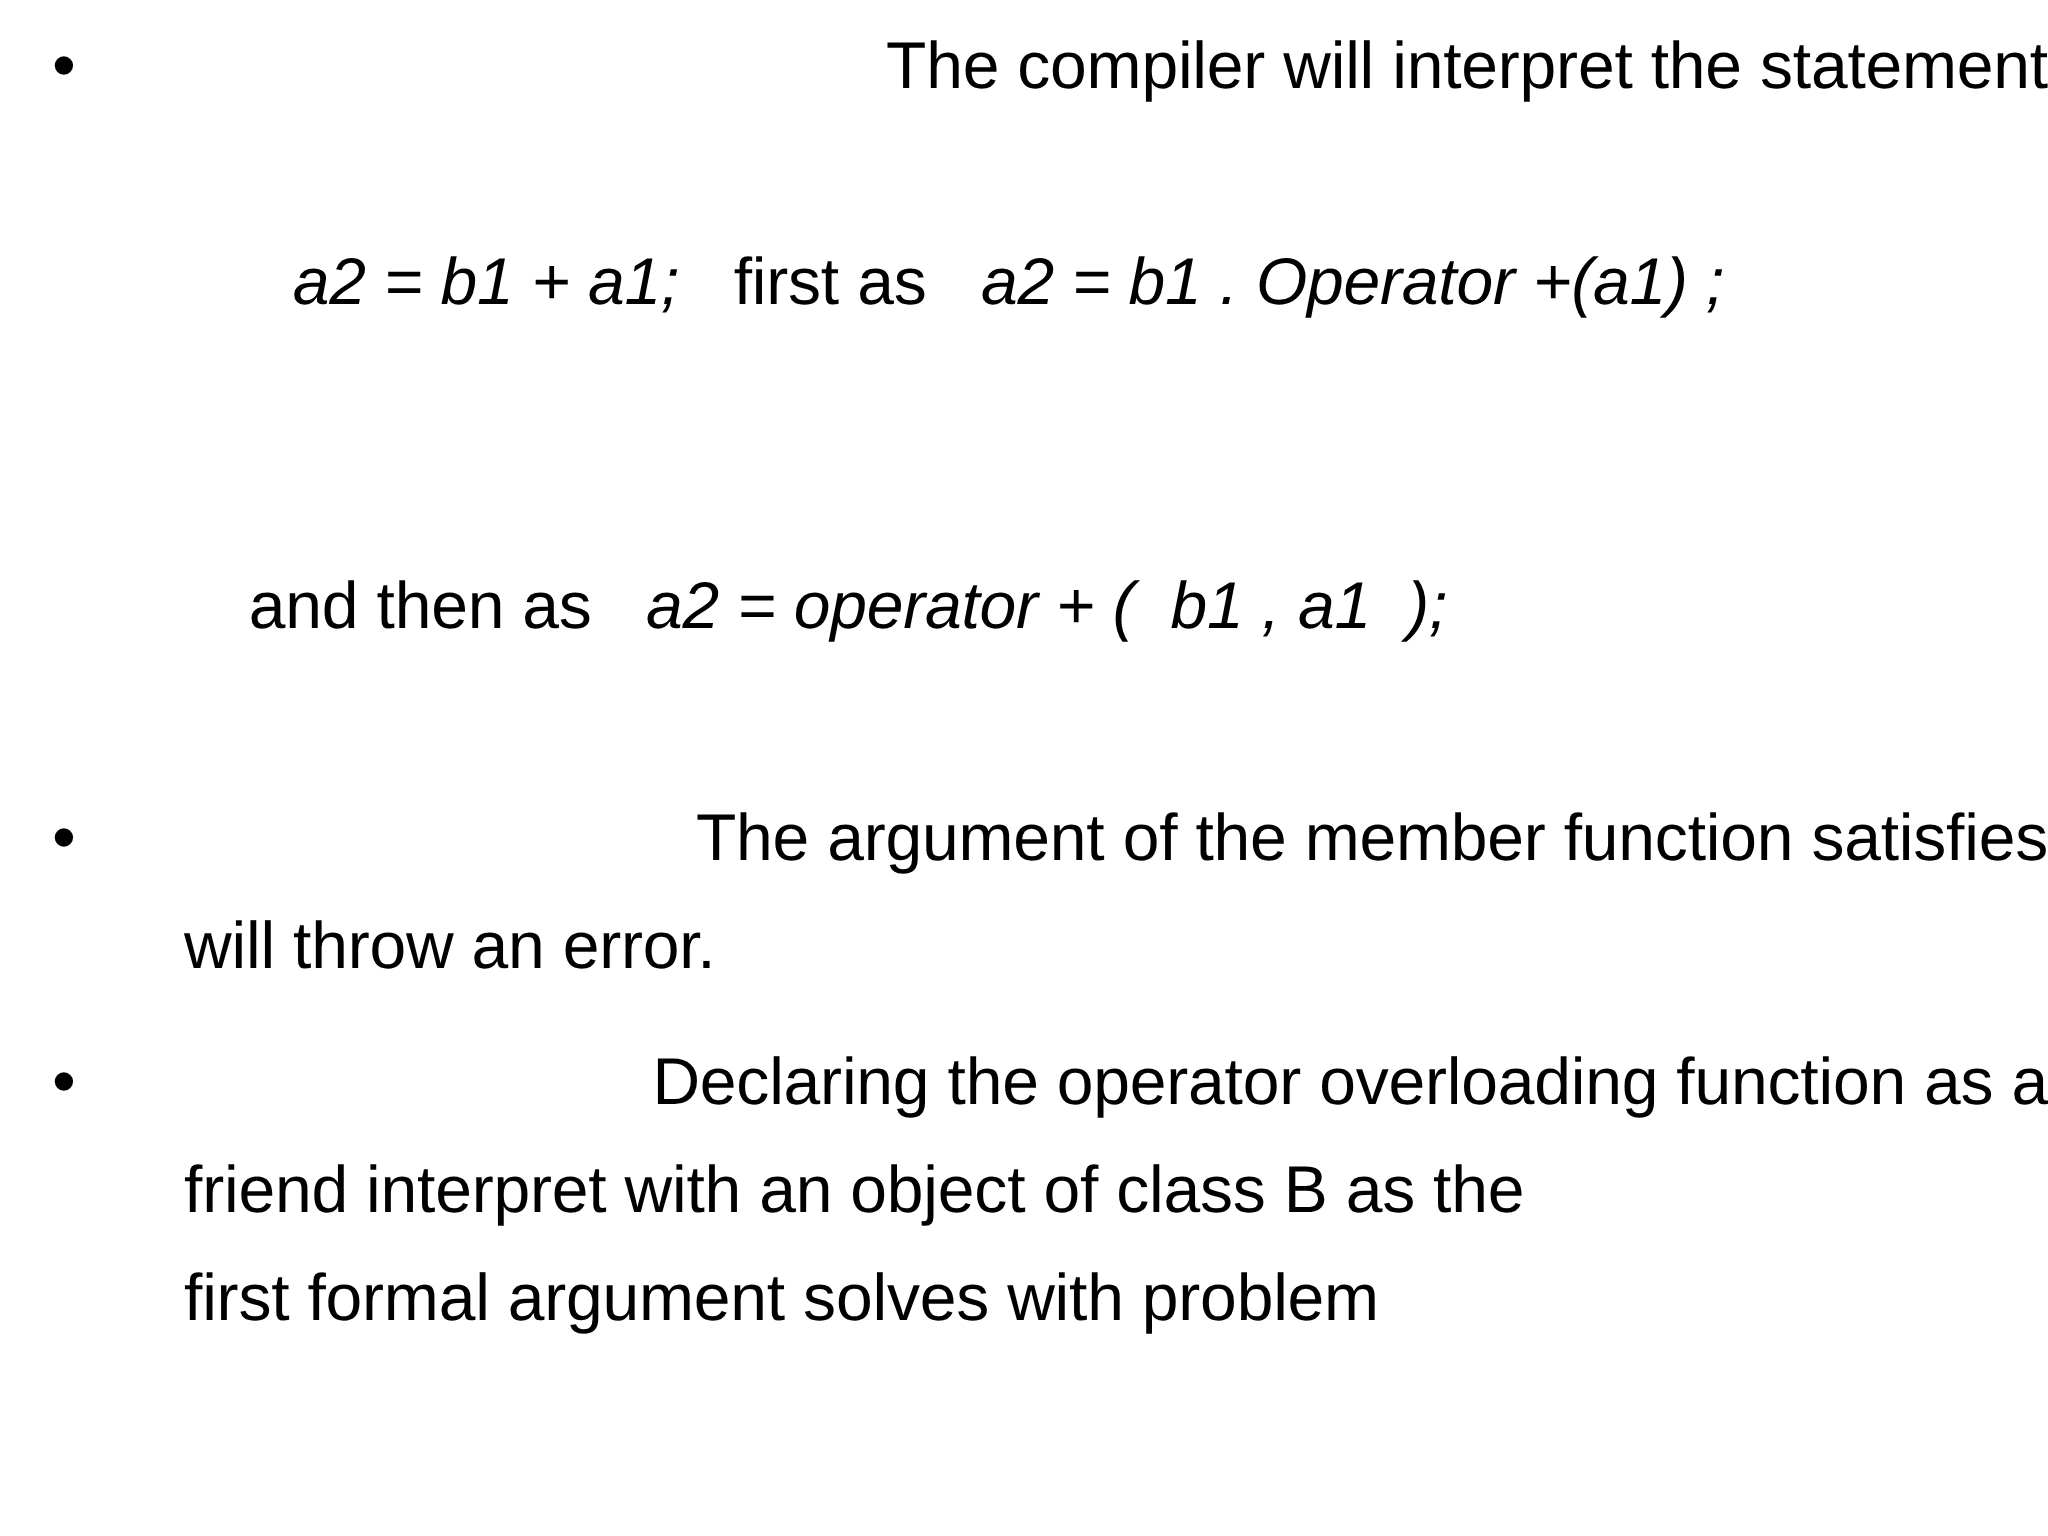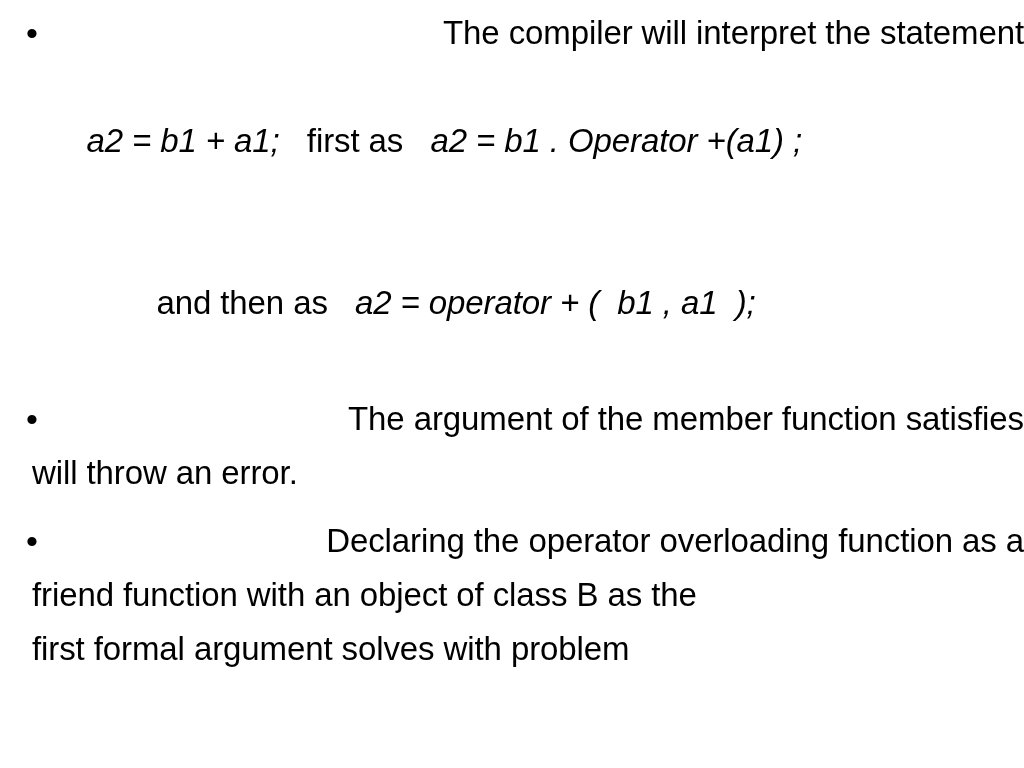--- a/index.html
+++ b/index.html
@@ -60,25 +60,24 @@
   .cont-line {
     padding-left: 64px;
     font-size: 33px;
     line-height: 54px;
     letter-spacing: -0.1px;
     white-space: pre;
     box-sizing: border-box;
   }
 
   .cont-line.indent-1 {
-    padding-left: 32px;
+    padding-left: 92px;
   }
   .cont-line.indent-2 {
     padding-left: 70px;
-    margin-left: 32px;
   }
 
   .ital {
     font-style: italic;
   }
   .norm {
     font-style: normal;
   }
 
   
@@ -111,21 +110,21 @@
       <span class="bullet-text">The argument of the member function satisfies</span>
     </div>
     <div class="cont-line indent-1">will throw an error.</div>
 
     <div class="gap-md"></div>
 
     <div class="bullet-row">
       <span class="bullet-marker">•</span>
       <span class="bullet-text">Declaring the operator overloading function as a</span>
     </div>
-    <div class="cont-line indent-1">friend function with an object of class B as the</div>
+    <div class="cont-line indent-1">friend interpret with an object of class B as the</div>
     <div class="cont-line indent-1">first formal argument solves with problem</div>
 
     <div class="gap-sm"></div>
 
     <div class="cont-line indent-1">
       
     </div>
 
   </div>
 </div>

